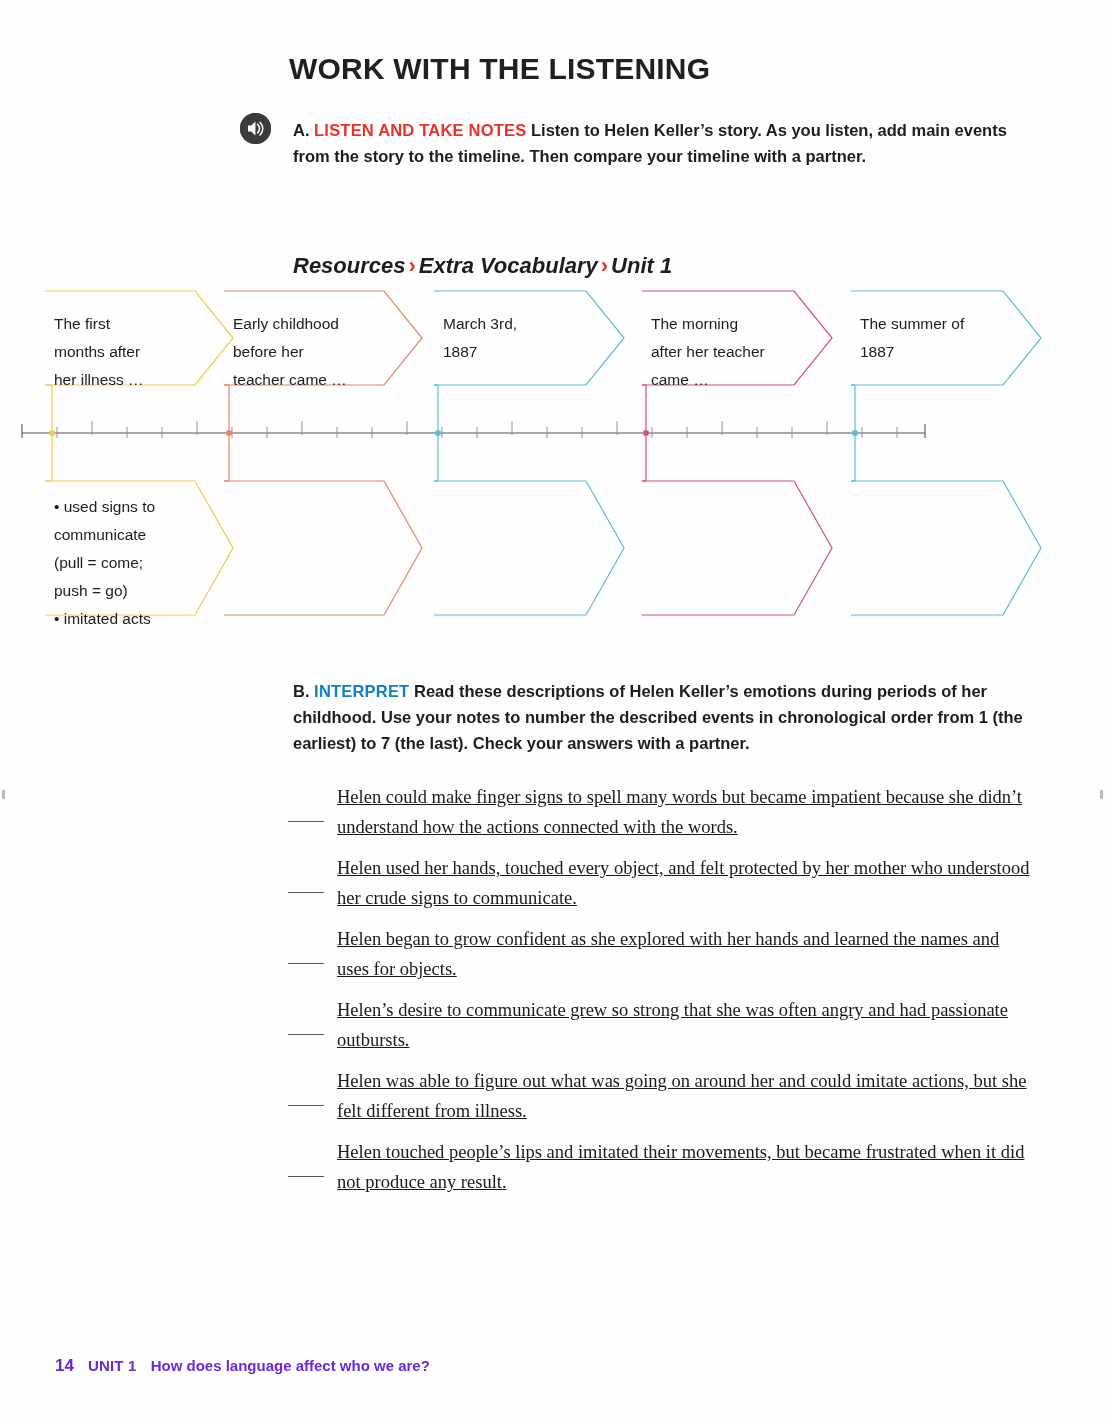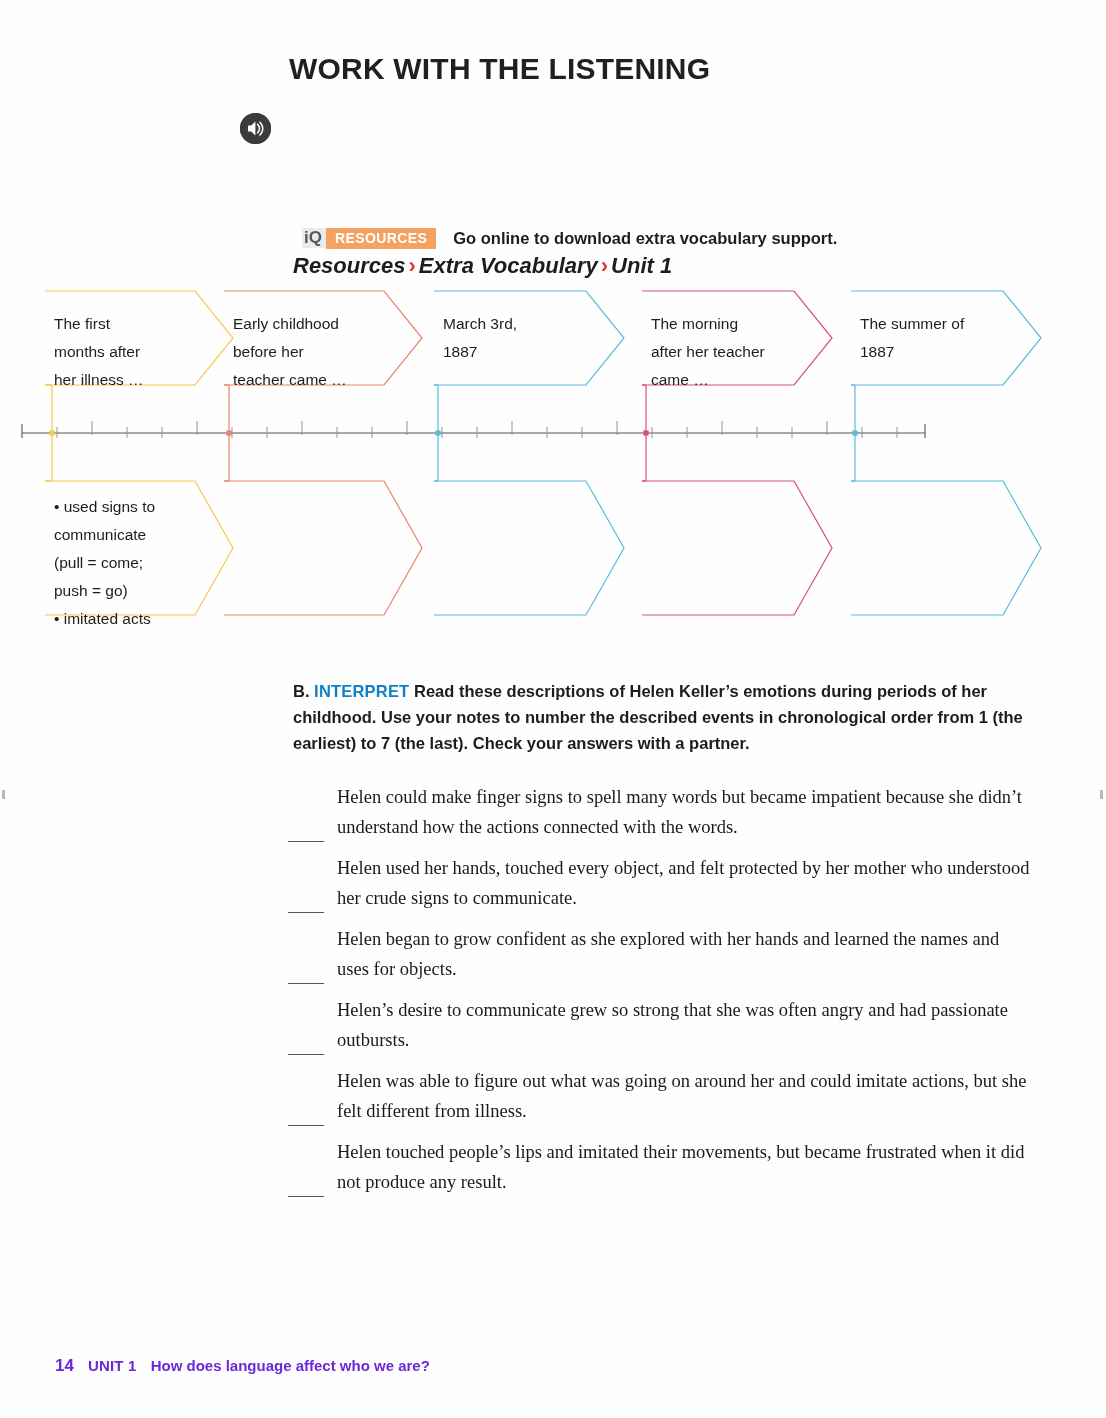--- a/index.html
+++ b/index.html
@@ -158,22 +158,23 @@
 
   
   #itemlist {
     position: absolute;
     left: 288px;
     top: 782px;
     width: 745px;
   }
   .item {
     display: flex;
-    align-items: flex-end;
+    align-items: center;
     margin-bottom: 11px;
+    text-decoration: underline;
   }
   .item-blank {
     flex: 0 0 auto;
     width: 36px;
     margin-top: 19px;
     margin-right: 13px;
     border-bottom: 1.6px solid #555;
     height: 0;
   }
   .item-text {
@@ -211,26 +212,26 @@
 
   <div class="audio-icon">
     <svg width="31" height="31" viewBox="0 0 31 31" aria-hidden="true">
       <circle cx="15.5" cy="15.5" r="15.5" fill="#3b3b3b"></circle>
       <path d="M8 12.5 h3.2 L15.4 8.6 v14 L11.2 18.6 H8 Z" fill="#ffffff"></path>
       <path d="M17.6 11.4 a5.6 5.6 0 0 1 0 8.4" stroke="#ffffff" stroke-width="1.6" fill="none" stroke-linecap="round"></path>
       <path d="M19.9 9.2 a8.6 8.6 0 0 1 0 12.8" stroke="#ffffff" stroke-width="1.5" fill="none" stroke-linecap="round"></path>
     </svg>
   </div>
 
-
-  <div class="iq-row">
-    <span class="iq-logo">iQ</span>
-    <span class="iq-badge">RESOURCES</span>
-    <span class="iq-text">Go online to download extra vocabulary support.</span>
-  </div>
+  <div class="exA">
+    <span class="letter">A.</span>
+    <span class="skill-red">LISTEN AND TAKE NOTES</span>
+    <span class="body">Listen to Helen Keller’s story. As you listen, add main events from the story to the timeline. Then compare your timeline with a partner.</span>
+  </div>
+
   <div class="breadcrumb">
     <span>Resources</span><span class="chev">›</span><span>Extra Vocabulary</span><span class="chev">›</span><span>Unit 1</span>
   </div>
 
   <div id="timeline-wrap">
     <svg id="timeline-svg" width="1106" height="345" viewBox="0 0 1106 345" aria-hidden="true">
         <line x1="22" y1="148" x2="925" y2="148" stroke="#555555" stroke-width="1.1"></line>
         <line x1="22" y1="139" x2="22" y2="153" stroke="#555555" stroke-width="1.1"></line>
         <line x1="925" y1="139" x2="925" y2="153" stroke="#555555" stroke-width="1.1"></line>
         <line x1="57" y1="142" x2="57" y2="153" stroke="#8a8a8a" stroke-width="0.9"></line>

